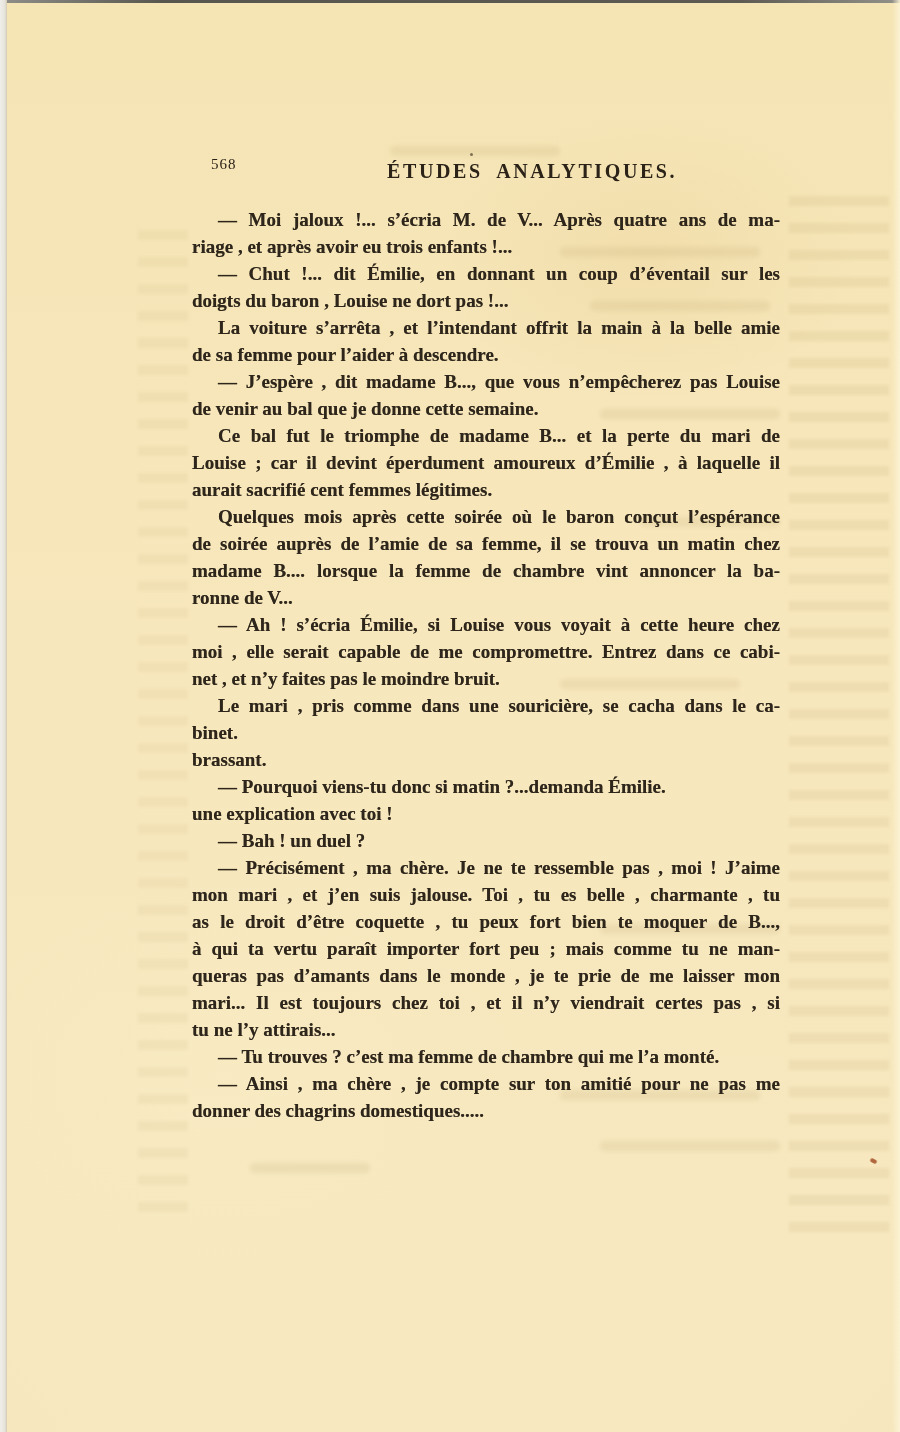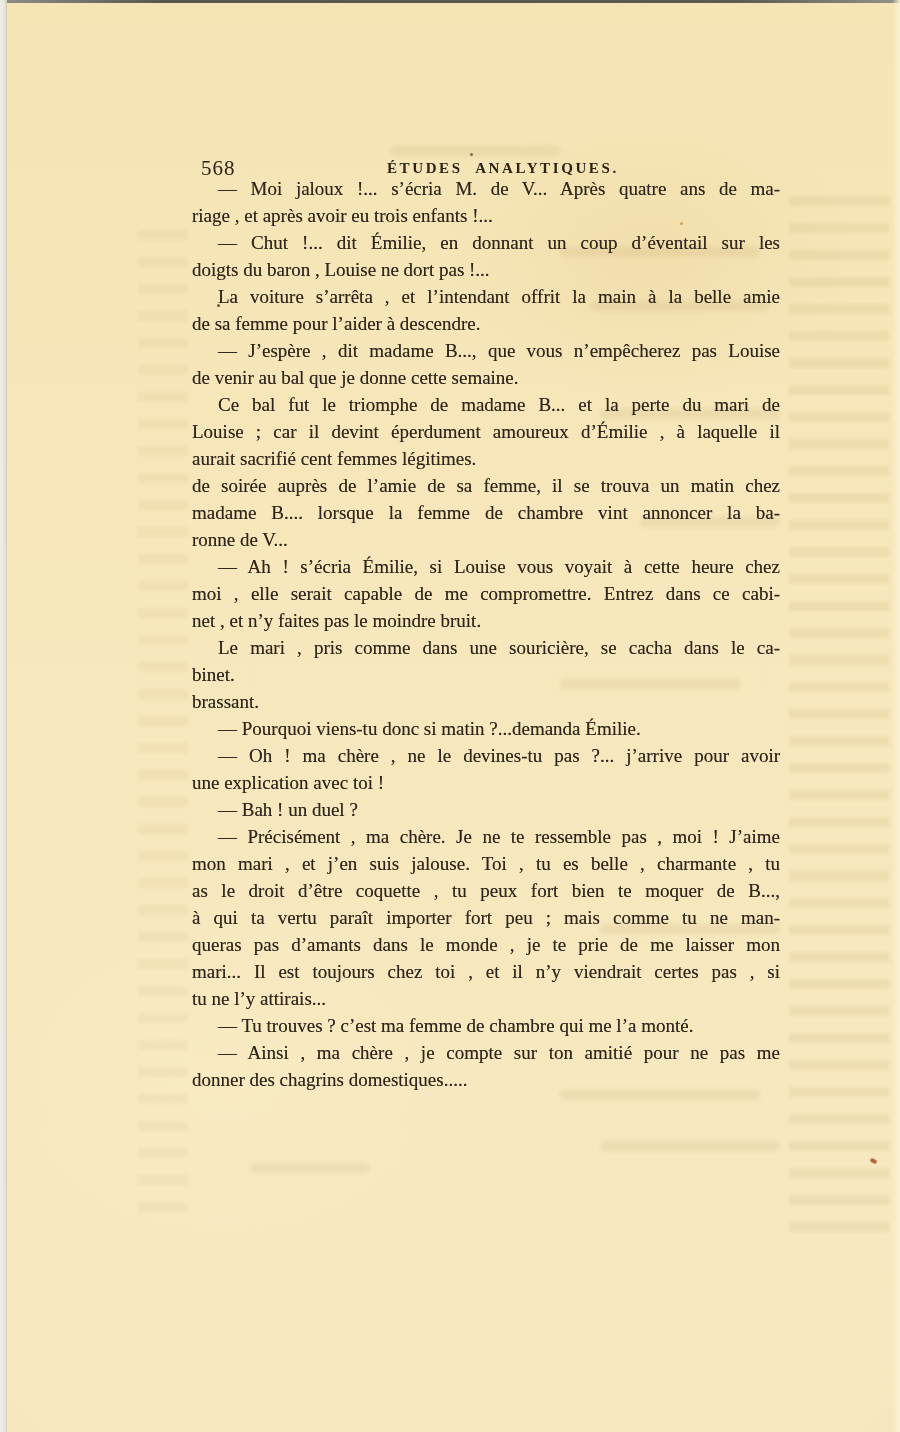--- a/index.html
+++ b/index.html
@@ -31,25 +31,25 @@
     background:rgba(165,138,84,0.12);filter:blur(2px);}
   
   .speck{position:absolute;border-radius:50%;}
   .speck.red{left:870px;top:1159px;width:7px;height:4px;background:rgba(158,66,24,0.78);
     transform:rotate(28deg);border-radius:2px;filter:blur(.3px);}
   .speck.dot1{left:217px;top:304px;width:3px;height:3px;background:rgba(62,52,36,0.8);}
   .speck.dot2{left:680px;top:222px;width:3px;height:3px;background:rgba(190,122,42,0.6);}
   .speck.dot3{left:470px;top:153px;width:3px;height:3px;background:rgba(80,66,44,0.7);}
   
   .pagehead{position:absolute;left:192px;top:156px;width:588px;height:24px;}
-  .pagenum{position:absolute;left:9px;top:0;font-size:21px;letter-spacing:1px;color:#2b2318;}
-  .runtitle{position:absolute;left:195px;top:4px;font-size:15px;font-weight:bold;
+  .pagenum{position:absolute;left:19px;top:0;font-size:15px;letter-spacing:1px;color:#2b2318;}
+  .runtitle{position:absolute;left:195px;top:4px;font-size:20px;font-weight:bold;
     letter-spacing:2.6px;word-spacing:7px;color:#2b2318;}
   
-  .textblock{position:absolute;left:192px;top:175px;width:588px;}
+  .textblock{position:absolute;left:192px;top:206px;width:588px;font-weight:bold;}
   .line{
     height:27px;line-height:27px;overflow:hidden;
     font-size:19px;
     text-align:justify;text-align-last:justify;text-justify:inter-word;
     text-shadow:0 0 .5px rgba(46,38,27,.55);
     white-space:normal;
   }
   .line.first{text-indent:26px;}
   .line.last{text-align-last:left;}
 </style>
@@ -92,31 +92,31 @@
       <div class="line last">riage , et après avoir eu trois enfants !...</div>
       <div class="line first">— Chut !... dit Émilie, en donnant un coup d’éventail sur les</div>
       <div class="line last">doigts du baron , Louise ne dort pas !...</div>
       <div class="line first">La voiture s’arrêta , et l’intendant offrit la main à la belle amie</div>
       <div class="line last">de sa femme pour l’aider à descendre.</div>
       <div class="line first">— J’espère , dit madame B..., que vous n’empêcherez pas Louise</div>
       <div class="line last">de venir au bal que je donne cette semaine.</div>
       <div class="line first">Ce bal fut le triomphe de madame B... et la perte du mari de</div>
       <div class="line">Louise ; car il devint éperdument amoureux d’Émilie , à laquelle il</div>
       <div class="line last">aurait sacrifié cent femmes légitimes.</div>
+      <div class="line first">Quelques mois après cette soirée où le baron conçut l’espérance</div>
       <div class="line">de soirée auprès de l’amie de sa femme, il se trouva un matin chez</div>
       <div class="line">madame B.... lorsque la femme de chambre vint annoncer la ba-</div>
       <div class="line last">ronne de V...</div>
       <div class="line first">— Ah ! s’écria Émilie, si Louise vous voyait à cette heure chez</div>
       <div class="line">moi , elle serait capable de me compromettre. Entrez dans ce cabi-</div>
       <div class="line last">net , et n’y faites pas le moindre bruit.</div>
       <div class="line first">Le mari , pris comme dans une souricière, se cacha dans le ca-</div>
       <div class="line last">binet.</div>
       <div class="line last">brassant.</div>
       <div class="line first last">— Pourquoi viens-tu donc si matin ?...demanda Émilie.</div>
-      <div class="line first">— Oh ! ma chère , ne le devines-tu pas ?... j’arrive pour avoir</div>
       <div class="line last">une explication avec toi !</div>
       <div class="line first last">— Bah ! un duel ?</div>
       <div class="line first">— Précisément , ma chère. Je ne te ressemble pas , moi ! J’aime</div>
       <div class="line">mon mari , et j’en suis jalouse. Toi , tu es belle , charmante , tu</div>
       <div class="line">as le droit d’être coquette , tu peux fort bien te moquer de B...,</div>
       <div class="line">à qui ta vertu paraît importer fort peu ; mais comme tu ne man-</div>
       <div class="line">queras pas d’amants dans le monde , je te prie de me laisser mon</div>
       <div class="line">mari... Il est toujours chez toi , et il n’y viendrait certes pas , si</div>
       <div class="line last">tu ne l’y attirais...</div>
       <div class="line first last">— Tu trouves ? c’est ma femme de chambre qui me l’a monté.</div>

